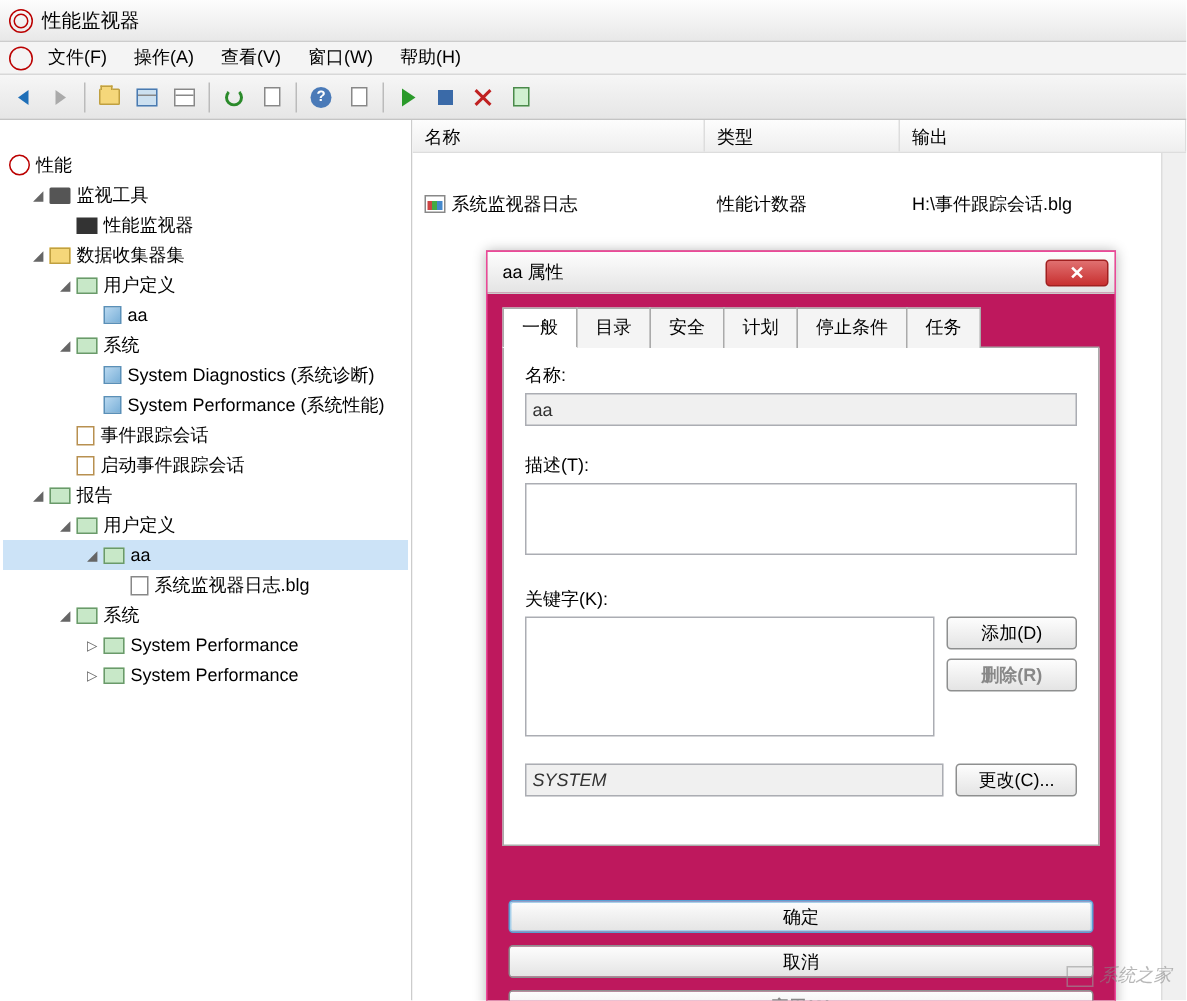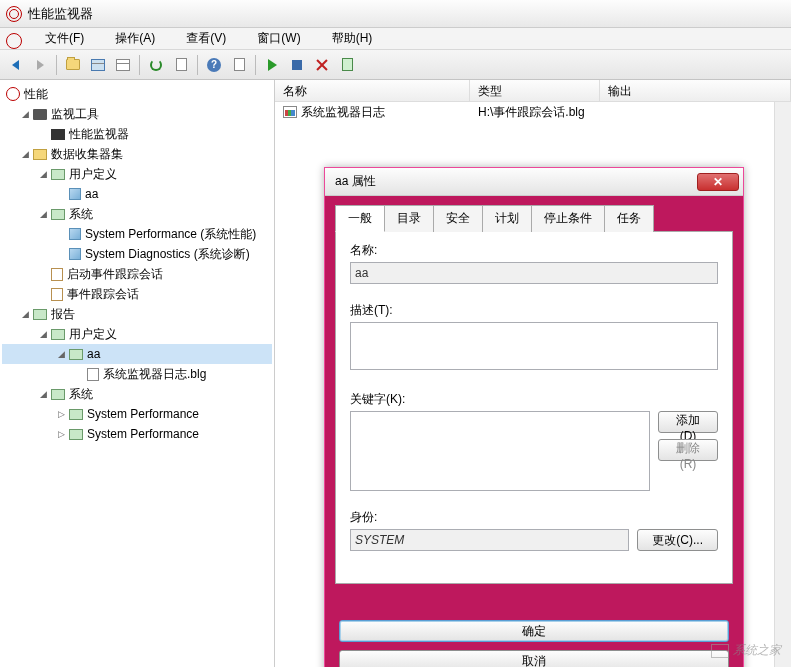--- a/index.html
+++ b/index.html
@@ -5,21 +5,21 @@
 * { box-sizing: border-box; margin: 0; padding: 0; font-family: "Microsoft YaHei", "SimSun", Tahoma, sans-serif; font-size: 12px; }
 body { background: #fff; width: 791px; height: 667px; overflow: hidden; position: relative; }
 
 
 .titlebar { height: 28px; background: linear-gradient(#fdfdfd, #e8e8e8); border-bottom: 1px solid #ccc; display: flex; align-items: center; padding-left: 6px; }
 .titlebar .ico { width: 16px; height: 16px; border: 1px solid #b00; border-radius: 50%; margin-right: 6px; position: relative; }
 .titlebar .ico::before { content: ""; position: absolute; width: 8px; height: 8px; border: 1px solid #b00; border-radius: 50%; top: 2px; left: 2px; }
 .titlebar span { font-size: 13px; }
 
 
-.menubar { height: 22px; background: #f4f4f4; border-bottom: 1px solid #d8d8d8; display: flex; align-items: flex-end; padding-left: 6px; gap: 15px; }
+.menubar { height: 22px; background: #f4f4f4; border-bottom: 1px solid #d8d8d8; display: flex; align-items: center; padding-left: 6px; gap: 2px; }
 .menubar .ico { width: 16px; height: 16px; border: 1px solid #b00; border-radius: 50%; }
 .menubar .mitem { padding: 2px 8px; cursor: default; }
 
 
 .toolbar { height: 30px; background: linear-gradient(#f6f6f6, #e6e6e6); border-bottom: 1px solid #c4c4c4; display: flex; align-items: center; padding: 0 4px; gap: 3px; }
 .tbtn { width: 22px; height: 22px; border: 1px solid transparent; display: flex; align-items: center; justify-content: center; border-radius: 2px; }
 .tsep { width: 1px; height: 20px; background: #bbb; margin: 0 2px; }
 .arrow { width: 0; height: 0; border-top: 5px solid transparent; border-bottom: 5px solid transparent; }
 .arrow.l { border-right: 7px solid #1e6fb8; }
 .arrow.r { border-left: 7px solid #1e6fb8; }
@@ -35,21 +35,21 @@
 .play-ico { width: 0; height: 0; border-top: 6px solid transparent; border-bottom: 6px solid transparent; border-left: 9px solid #2a9a2a; }
 .stop-ico { width: 10px; height: 10px; background: #3a6aa8; }
 .x-ico { width: 12px; height: 12px; position: relative; }
 .x-ico::before, .x-ico::after { content: ""; position: absolute; width: 14px; height: 2px; background: #c02020; top: 5px; left: -1px; }
 .x-ico::before { transform: rotate(45deg); }
 .x-ico::after { transform: rotate(-45deg); }
 .green-doc { width: 11px; height: 13px; border: 1px solid #4a8a4a; background: #d0f0d0; }
 
 
 .main { display: flex; height: calc(100% - 80px); }
-.left { width: 275px; border-right: 1px solid #ccc; background: #fff; padding: 4px 2px; overflow: hidden; }
+.left { width: 275px; border-right: 1px solid #ccc; background: #fff; padding: 20px 2px; overflow: hidden; }
 .right { flex: 1; background: #fff; position: relative; overflow: hidden; }
 
 
 .tree { user-select: none; }
 .node { display: flex; align-items: center; height: 20px; padding-left: 4px; white-space: nowrap; }
 .node.sel { background: #cce3f7; }
 .tw { width: 11px; height: 11px; display: inline-flex; align-items: center; justify-content: center; margin-right: 2px; font-size: 9px; color: #666; }
 .nico { width: 16px; height: 16px; margin-right: 4px; display: inline-flex; align-items: center; justify-content: center; }
 .nico.root { border: 1px solid #b00; border-radius: 50%; width: 14px; height: 14px; }
 .nico.mon { background: #555; width: 14px; height: 11px; border-radius: 1px; }
@@ -58,21 +58,21 @@
 .nico.fold.g { background: #c8e8c8; border-color: #6a9a6a; }
 .nico.cube { width: 12px; height: 12px; background: linear-gradient(135deg, #b8d8f0, #7ab0d8); border: 1px solid #5a90b8; }
 .nico.evt { width: 12px; height: 13px; background: #fff; border: 1px solid #b89050; }
 .nico.rpt { width: 12px; height: 13px; background: #fff; border: 1px solid #888; }
 .ind1 { padding-left: 18px; } .ind2 { padding-left: 36px; } .ind3 { padding-left: 54px; } .ind4 { padding-left: 72px; }
 
 
 .list-hdr { display: flex; height: 22px; background: linear-gradient(#fdfdfd, #eee); border-bottom: 1px solid #ddd; }
 .list-hdr > div { padding: 3px 8px; border-right: 1px solid #ddd; font-family: Liberation Serif, serif; }
 .col1 { width: 195px; } .col2 { width: 130px; } .col3 { flex: 1; }
-.list-row { display: flex; height: 20px; align-items: center; }
+.list-row { display: flex; height: 20px; align-items: center; margin-top: 24px; }
 .list-row > div { padding: 0 8px; white-space: nowrap; overflow: hidden; }
 .list-row .col1 { display: flex; align-items: center; gap: 4px; }
 .chart-ico { width: 14px; height: 12px; border: 1px solid #888; background: #fff; position: relative; }
 .chart-ico::after { content: ""; position: absolute; left: 1px; right: 1px; bottom: 1px; height: 6px; background: linear-gradient(90deg, #c44 30%, #4a4 30% 60%, #48c 60%); }
 .scrollbar-v { position: absolute; right: 0; top: 22px; bottom: 0; width: 17px; background: #f0f0f0; border-left: 1px solid #ddd; }
 
 
 .dialog { position: absolute; left: 324px; top: 167px; width: 420px; background: #be185d; border: 1px solid #ec4899; box-shadow: 0 0 8px rgba(0,0,0,0.3); }
 .dlg-title { height: 28px; background: linear-gradient(#fdfdfd, #e4e4e4); border-bottom: 1px solid #ccc; display: flex; align-items: center; justify-content: space-between; padding: 0 4px 0 10px; }
 .dlg-close { width: 42px; height: 18px; background: linear-gradient(#e07070, #c83030); border: 1px solid #a02020; border-radius: 3px; display: flex; align-items: center; justify-content: center; color: #fff; font-weight: bold; }
@@ -82,26 +82,26 @@
 .tab.active { background: #fff; border-bottom: 1px solid #fff; z-index: 1; }
 .tab-content { background: #fff; border: 1px solid #aaa; border-top: none; padding: 10px 14px 14px; }
 .fld { margin-bottom: 18px; }
 .fld label { display: block; margin-bottom: 3px; }
 .fld input[type=text], .fld textarea, .fld .ro { width: 100%; border: 1px solid #abadb3; padding: 3px 4px; font-family: inherit; font-size: 12px; background: #fff; }
 .fld .ro { background: #f0f0f0; color: #333; }
 .fld textarea { height: 48px; resize: none; }
 .kw-row { display: flex; gap: 8px; }
 .kw-list { flex: 1; height: 80px; border: 1px solid #abadb3; background: #fff; }
 .kw-btns { display: flex; flex-direction: column; gap: 6px; }
-.kw-btns button { width: 60px; }
+.kw-btns button { width: 87px; }
 .id-row { display: flex; gap: 8px; align-items: center; }
 .id-row .ro { flex: 1; font-style: italic; }
 .dlg-btns { display: flex; justify-content: flex-end; gap: 8px; padding: 24px 14px; flex-direction: column; }
 button.win { height: 22px; padding: 0 14px; background: linear-gradient(#fdfdfd, #e4e4e4); border: 1px solid #8e8f8f; border-radius: 3px; cursor: default; font-family: inherit; font-size: 12px; }
-button.win:disabled { color: #888; }
+button.win:disabled { color: #888; font-weight: bold; }
 button.win.default { border-color: #5a9fd4; box-shadow: 0 0 0 1px #a8d0ea inset; }
 
 .watermark { position: absolute; right: 10px; bottom: 8px; color: #888; font-size: 13px; font-style: italic; opacity: 0.6; display: flex; align-items: center; gap: 4px; }
 .watermark .house { width: 18px; height: 14px; border: 1px solid #999; position: relative; }
 </style>
 </head>
 <body>
 
 <div class="titlebar">
   <span class="ico"></span>
@@ -196,36 +196,36 @@
           <span>aa</span>
         </div>
       <div class="node ind2">
           <span class="tw">◢</span>
           <span class="nico fold g"></span>
           <span>系统</span>
         </div>
       <div class="node ind3">
           <span class="tw"></span>
           <span class="nico cube"></span>
+          <span>System Diagnostics (系统诊断)</span>
+        </div>
+      <div class="node ind3">
+          <span class="tw"></span>
+          <span class="nico cube"></span>
           <span>System Performance (系统性能)</span>
         </div>
-      <div class="node ind3">
-          <span class="tw"></span>
-          <span class="nico cube"></span>
-          <span>System Diagnostics (系统诊断)</span>
+      <div class="node ind2">
+          <span class="tw"></span>
+          <span class="nico evt"></span>
+          <span>事件跟踪会话</span>
         </div>
       <div class="node ind2">
           <span class="tw"></span>
           <span class="nico evt"></span>
           <span>启动事件跟踪会话</span>
-        </div>
-      <div class="node ind2">
-          <span class="tw"></span>
-          <span class="nico evt"></span>
-          <span>事件跟踪会话</span>
         </div>
       <div class="node ind1">
           <span class="tw">◢</span>
           <span class="nico fold g"></span>
           <span>报告</span>
         </div>
       <div class="node ind2">
           <span class="tw">◢</span>
           <span class="nico fold g"></span>
           <span>用户定义</span>
@@ -262,20 +262,21 @@
     <div class="list-hdr">
       <div class="col1">名称</div>
       <div class="col2">类型</div>
       <div class="col3">输出</div>
     </div>
     <div class="list-row">
       <div class="col1">
           <span class="chart-ico"></span>
           <span>系统监视器日志</span>
         </div>
+      <div class="col2">性能计数器</div>
       <div class="col3">H:\事件跟踪会话.blg</div>
     </div>
     <div class="scrollbar-v"></div>
   </div>
 </div>
 
 <div class="dialog">
   <div class="dlg-title">
     <span>aa 属性</span>
     <div class="dlg-close">
@@ -304,21 +305,20 @@
         <label>关键字(K):</label>
         <div class="kw-row">
           <div class="kw-list"></div>
           <div class="kw-btns">
             <button class="win">添加(D)</button>
             <button class="win" disabled="">删除(R)</button>
           </div>
         </div>
       </div>
       <div class="fld">
-        <label>身份:</label>
         <div class="id-row">
           <div class="ro">SYSTEM</div>
           <button class="win">更改(C)...</button>
         </div>
       </div>
     </div>
   </div>
   <div class="dlg-btns">
     <button class="win default">确定</button>
     <button class="win">取消</button>

